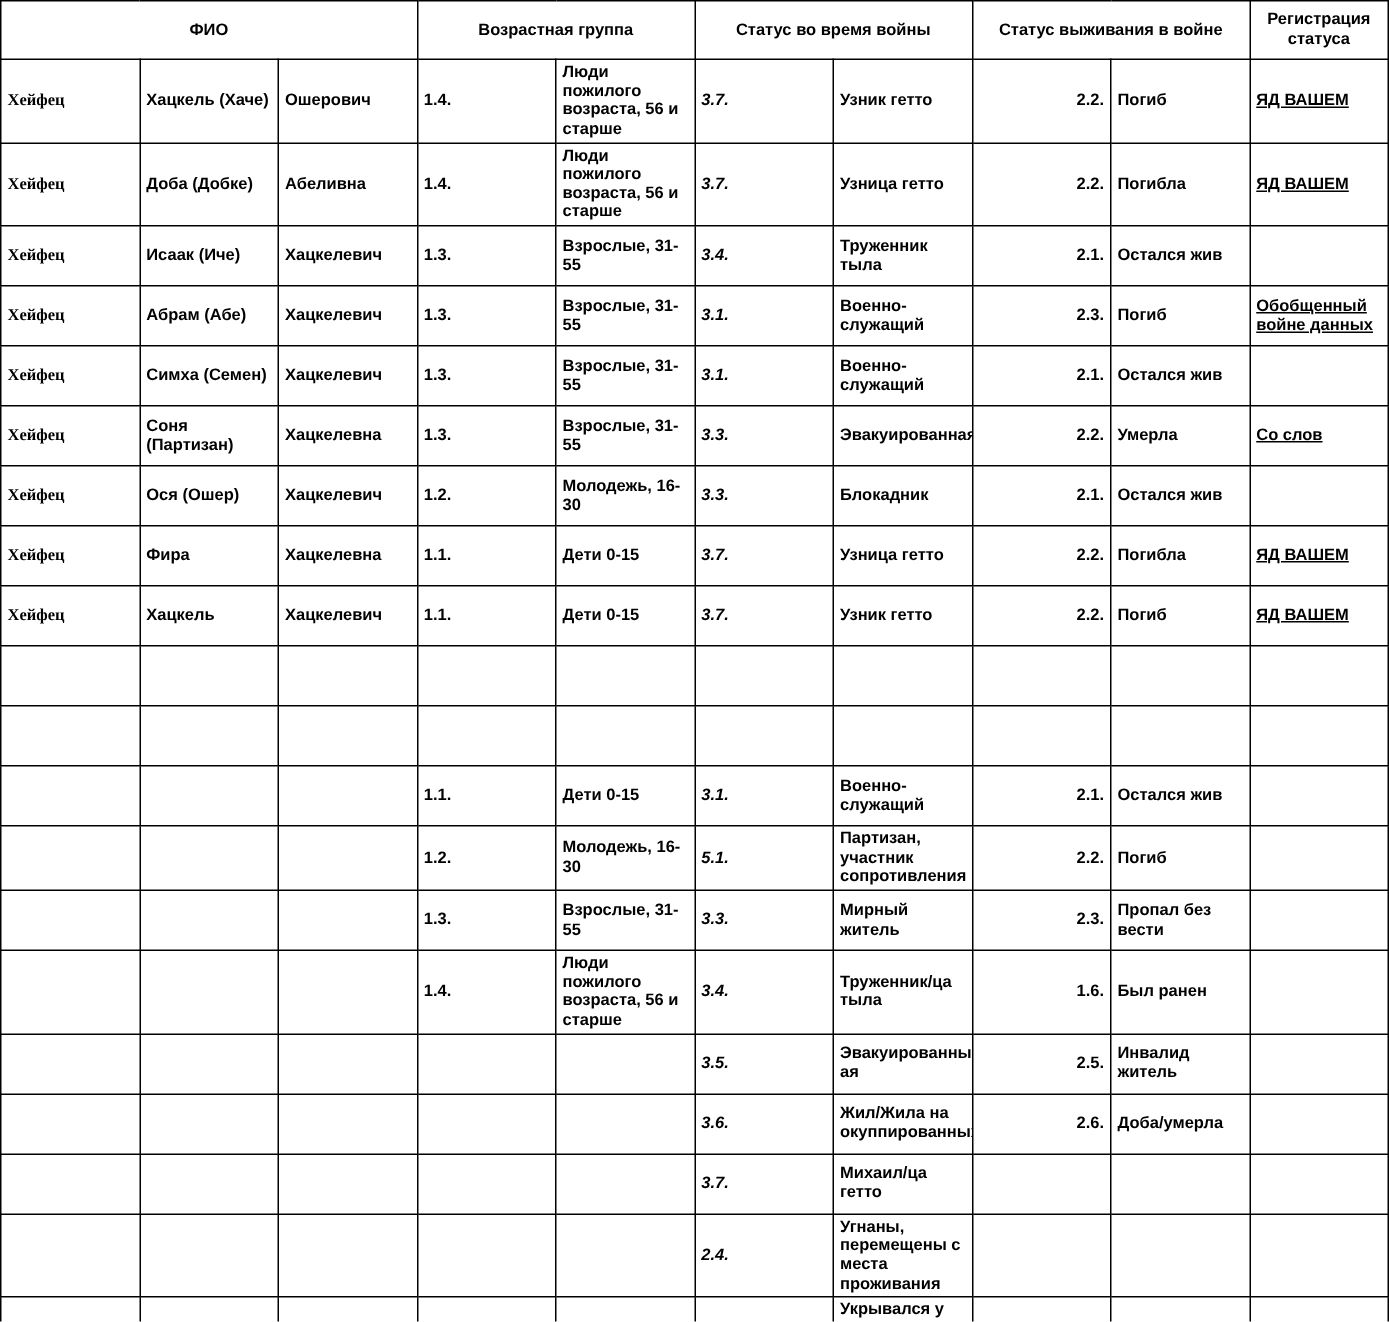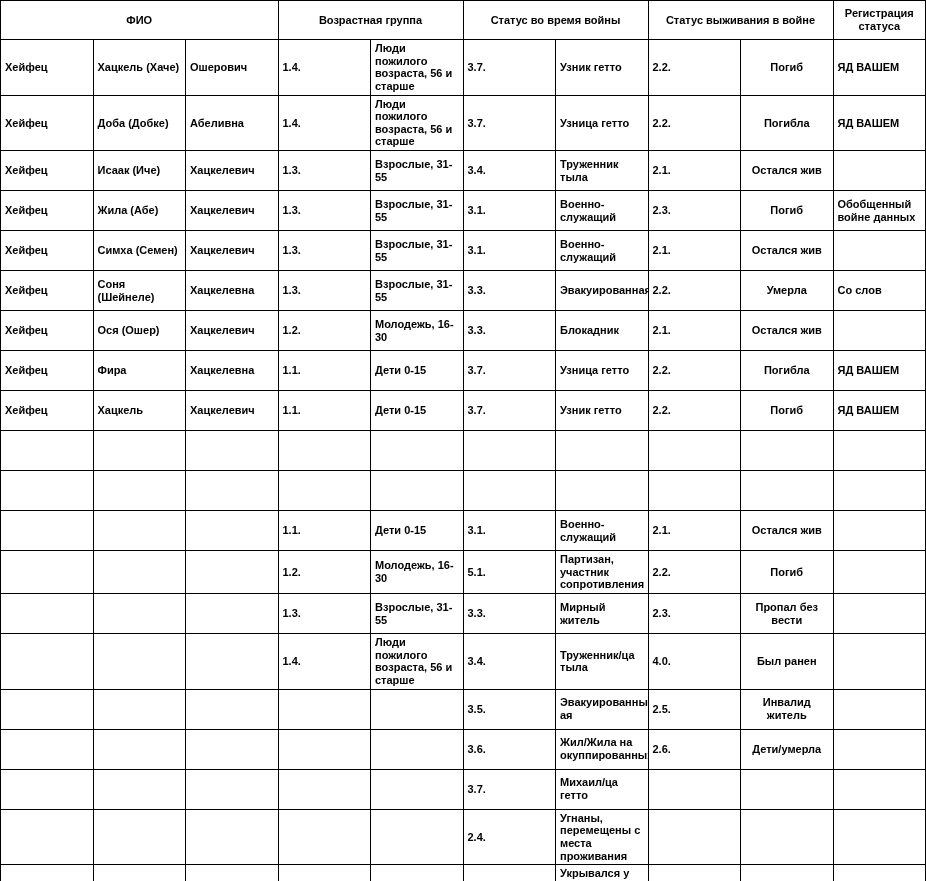--- a/index.html
+++ b/index.html
@@ -28,30 +28,30 @@
     font-size: 11px;
     font-weight: bold;
     line-height: 1.15;
     overflow: hidden;
   }
   thead th {
     text-align: center;
     font-weight: normal;
     height: 34px;
   }
-  td.c0 { width: 62px; }
+  td.c0 { width: 62px; font-family: Liberation Serif, serif; }
   td.c1 { width: 100px; }
   td.c2 { width: 105px; }
   td.c3 { width: 36px; margin-left: 12px; }
   td.c4 { width: 143px; margin-left: 37px; }
-  td.c5 { width: 36px; }
+  td.c5 { width: 36px; font-style: italic; }
   td.c6 { width: 160px; }
-  td.c7 { width: 36px; }
-  td.c8 { width: 145px; text-align: center; }
-  td.c9 { width: 93px; }
+  td.c7 { width: 36px; text-align: right; }
+  td.c8 { width: 145px; }
+  td.c9 { width: 93px; text-decoration: underline; }
   tbody tr { height: 40px; }
   .num { text-align: left; }
 </style>
 </head>
 <body>
 
 <table class="sheet">
   <thead>
     <tr>
       <th colspan="3">ФИО</th>
@@ -93,21 +93,21 @@
         <td class="c3 num">1.3.</td>
         <td class="c4">Взрослые, 31-55</td>
         <td class="c5 num">3.4.</td>
         <td class="c6">Труженник тыла</td>
         <td class="c7 num">2.1.</td>
         <td class="c8">Остался жив</td>
         <td class="c9"></td>
       </tr>
       <tr>
         <td class="c0">Хейфец</td>
-        <td class="c1">Жила (Абе)</td>
+        <td class="c1">Абрам (Абе)</td>
         <td class="c2">Хацкелевич</td>
         <td class="c3 num">1.3.</td>
         <td class="c4">Взрослые, 31-55</td>
         <td class="c5 num">3.1.</td>
         <td class="c6">Военно-служащий</td>
         <td class="c7 num">2.3.</td>
         <td class="c8">Погиб</td>
         <td class="c9">Обобщенный войне данных</td>
       </tr>
       <tr>
@@ -117,21 +117,21 @@
         <td class="c3 num">1.3.</td>
         <td class="c4">Взрослые, 31-55</td>
         <td class="c5 num">3.1.</td>
         <td class="c6">Военно-служащий</td>
         <td class="c7 num">2.1.</td>
         <td class="c8">Остался жив</td>
         <td class="c9"></td>
       </tr>
       <tr>
         <td class="c0">Хейфец</td>
-        <td class="c1">Соня (Шейнеле)</td>
+        <td class="c1">Соня (Партизан)</td>
         <td class="c2">Хацкелевна</td>
         <td class="c3 num">1.3.</td>
         <td class="c4">Взрослые, 31-55</td>
         <td class="c5 num">3.3.</td>
         <td class="c6">Эвакуированная</td>
         <td class="c7 num">2.2.</td>
         <td class="c8">Умерла</td>
         <td class="c9">Со слов</td>
       </tr>
       <tr>
@@ -231,21 +231,21 @@
         <td class="c9"></td>
       </tr>
       <tr>
         <td class="c0"></td>
         <td class="c1"></td>
         <td class="c2"></td>
         <td class="c3 num">1.4.</td>
         <td class="c4">Люди пожилого возраста, 56 и старше</td>
         <td class="c5 num">3.4.</td>
         <td class="c6">Труженник/ца тыла</td>
-        <td class="c7 num">4.0.</td>
+        <td class="c7 num">1.6.</td>
         <td class="c8">Был ранен</td>
         <td class="c9"></td>
       </tr>
       <tr>
         <td class="c0"></td>
         <td class="c1"></td>
         <td class="c2"></td>
         <td class="c3 num"></td>
         <td class="c4"></td>
         <td class="c5 num">3.5.</td>
@@ -256,21 +256,21 @@
       </tr>
       <tr>
         <td class="c0"></td>
         <td class="c1"></td>
         <td class="c2"></td>
         <td class="c3 num"></td>
         <td class="c4"></td>
         <td class="c5 num">3.6.</td>
         <td class="c6">Жил/Жила на окуппированных</td>
         <td class="c7 num">2.6.</td>
-        <td class="c8">Дети/умерла</td>
+        <td class="c8">Доба/умерла</td>
         <td class="c9"></td>
       </tr>
       <tr>
         <td class="c0"></td>
         <td class="c1"></td>
         <td class="c2"></td>
         <td class="c3 num"></td>
         <td class="c4"></td>
         <td class="c5 num">3.7.</td>
         <td class="c6">Михаил/ца гетто</td>

